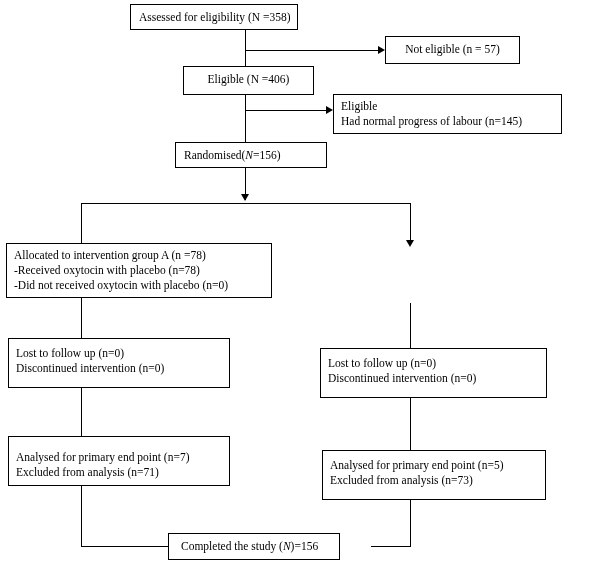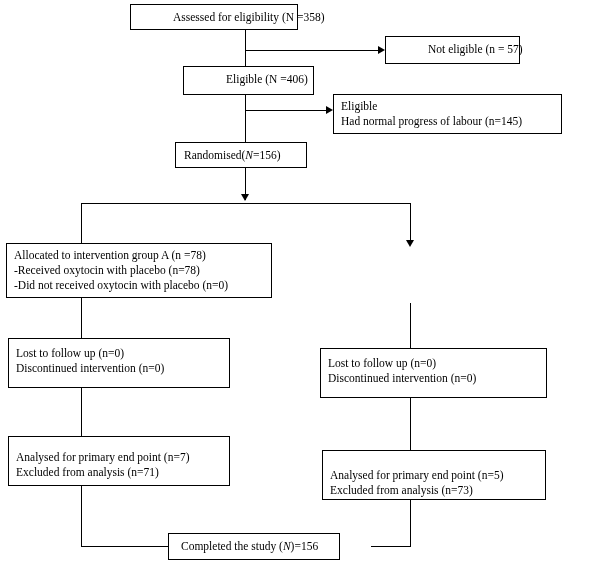--- a/index.html
+++ b/index.html
@@ -32,21 +32,20 @@
   }
   .box .ln {
     display: block;
     white-space: nowrap;
   }
   .box.center {
     text-align: center;
   }
   .box.center .ln {
     text-align: center;
-    margin-left: 34px;
   }
   .box.pad {
     padding: 4px 6px 4px 7px;
   }
   .box.padc {
     padding: 5px 8px;
   }
   
   .vline {
     position: absolute;
@@ -97,21 +96,21 @@
 
   <div class="box center padc" style="left:183px; top:66px; width:131px; height:29px;">
     <span class="ln">Eligible  (N =406)</span>
   </div>
 
   <div class="box pad" style="left:333px; top:94px; width:229px; height:40px;">
     <span class="ln">Eligible</span>
     <span class="ln">Had normal progress of labour (n=145)</span>
   </div>
 
-  <div class="box padc" style="left:175px; top:142px; width:132px; height:26px; padding-left:8px;">
+  <div class="box padc" style="left:175px; top:142px; width:152px; height:26px; padding-left:8px;">
     <span class="ln"><span>Randomised(</span><span class="ital">N</span><span>=156)</span></span>
   </div>
 
   <div class="box pad" style="left:6px; top:243px; width:266px; height:55px;">
     <span class="ln">Allocated to intervention group A (n =78)</span>
     <span class="ln">-Received oxytocin with placebo (n=78)</span>
     <span class="ln">-Did not received oxytocin with placebo (n=0)</span>
   </div>
 
 
@@ -123,21 +122,21 @@
   <div class="box pad" style="left:320px; top:348px; width:227px; height:50px; padding-top:7px;">
     <span class="ln">Lost to follow up (n=0)</span>
     <span class="ln">Discontinued intervention (n=0)</span>
   </div>
 
   <div class="box pad" style="left:8px; top:436px; width:222px; height:50px; padding-top:13px;">
     <span class="ln">Analysed for primary end point (n=7)</span>
     <span class="ln">Excluded from analysis (n=71)</span>
   </div>
 
-  <div class="box pad" style="left:322px; top:450px; width:224px; height:50px; padding-top:17px;">
+  <div class="box pad" style="left:322px; top:450px; width:224px; height:50px; padding-top:7px;">
     <span class="ln">Analysed for primary end point (n=5)</span>
     <span class="ln">Excluded from analysis (n=73)</span>
   </div>
 
   <div class="box padc" style="left:168px; top:533px; width:172px; height:27px; padding-left:12px;">
     <span class="ln"><span>Completed the study (</span><span class="ital">N</span><span>)=156</span></span>
   </div>
 
   <div class="vline" style="left:245px; top:30px; height:38px;"></div>
 

